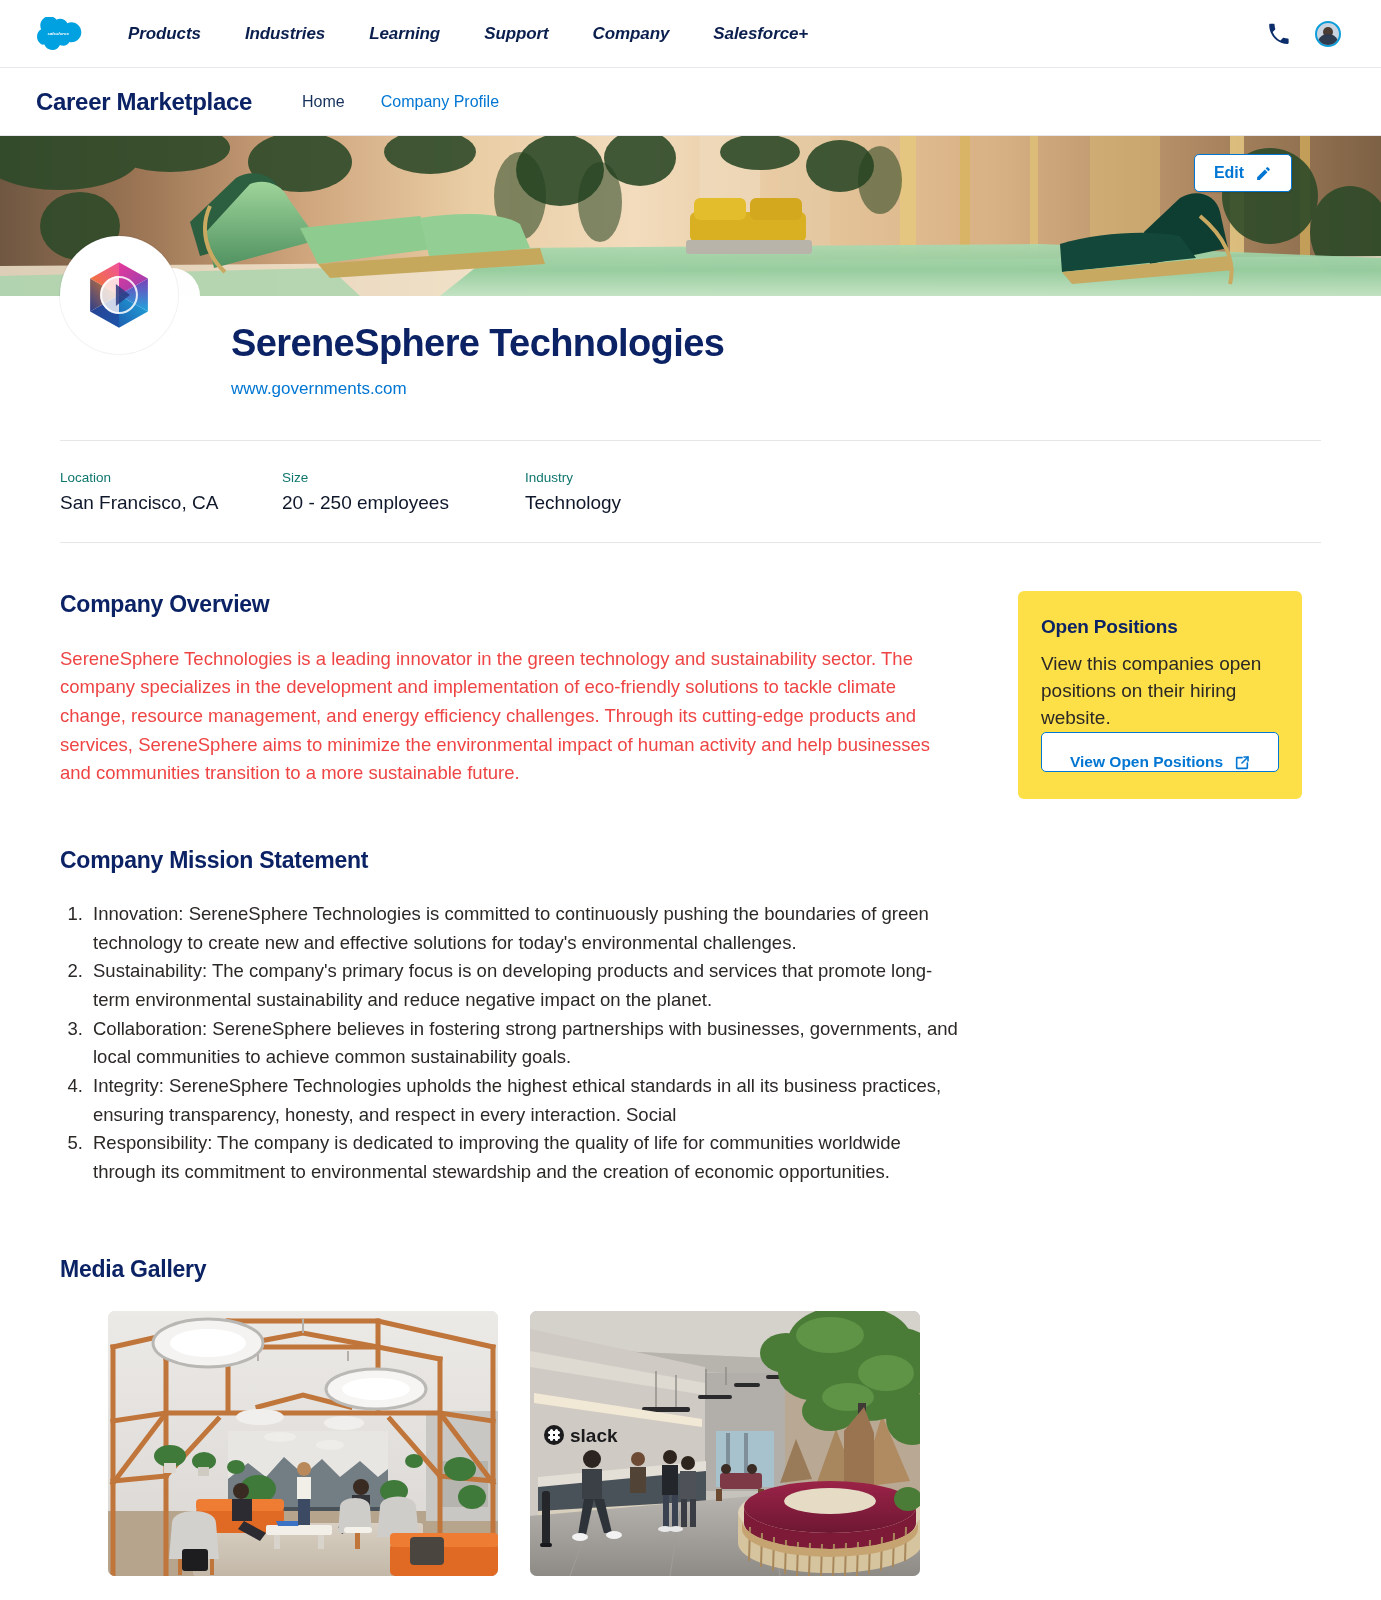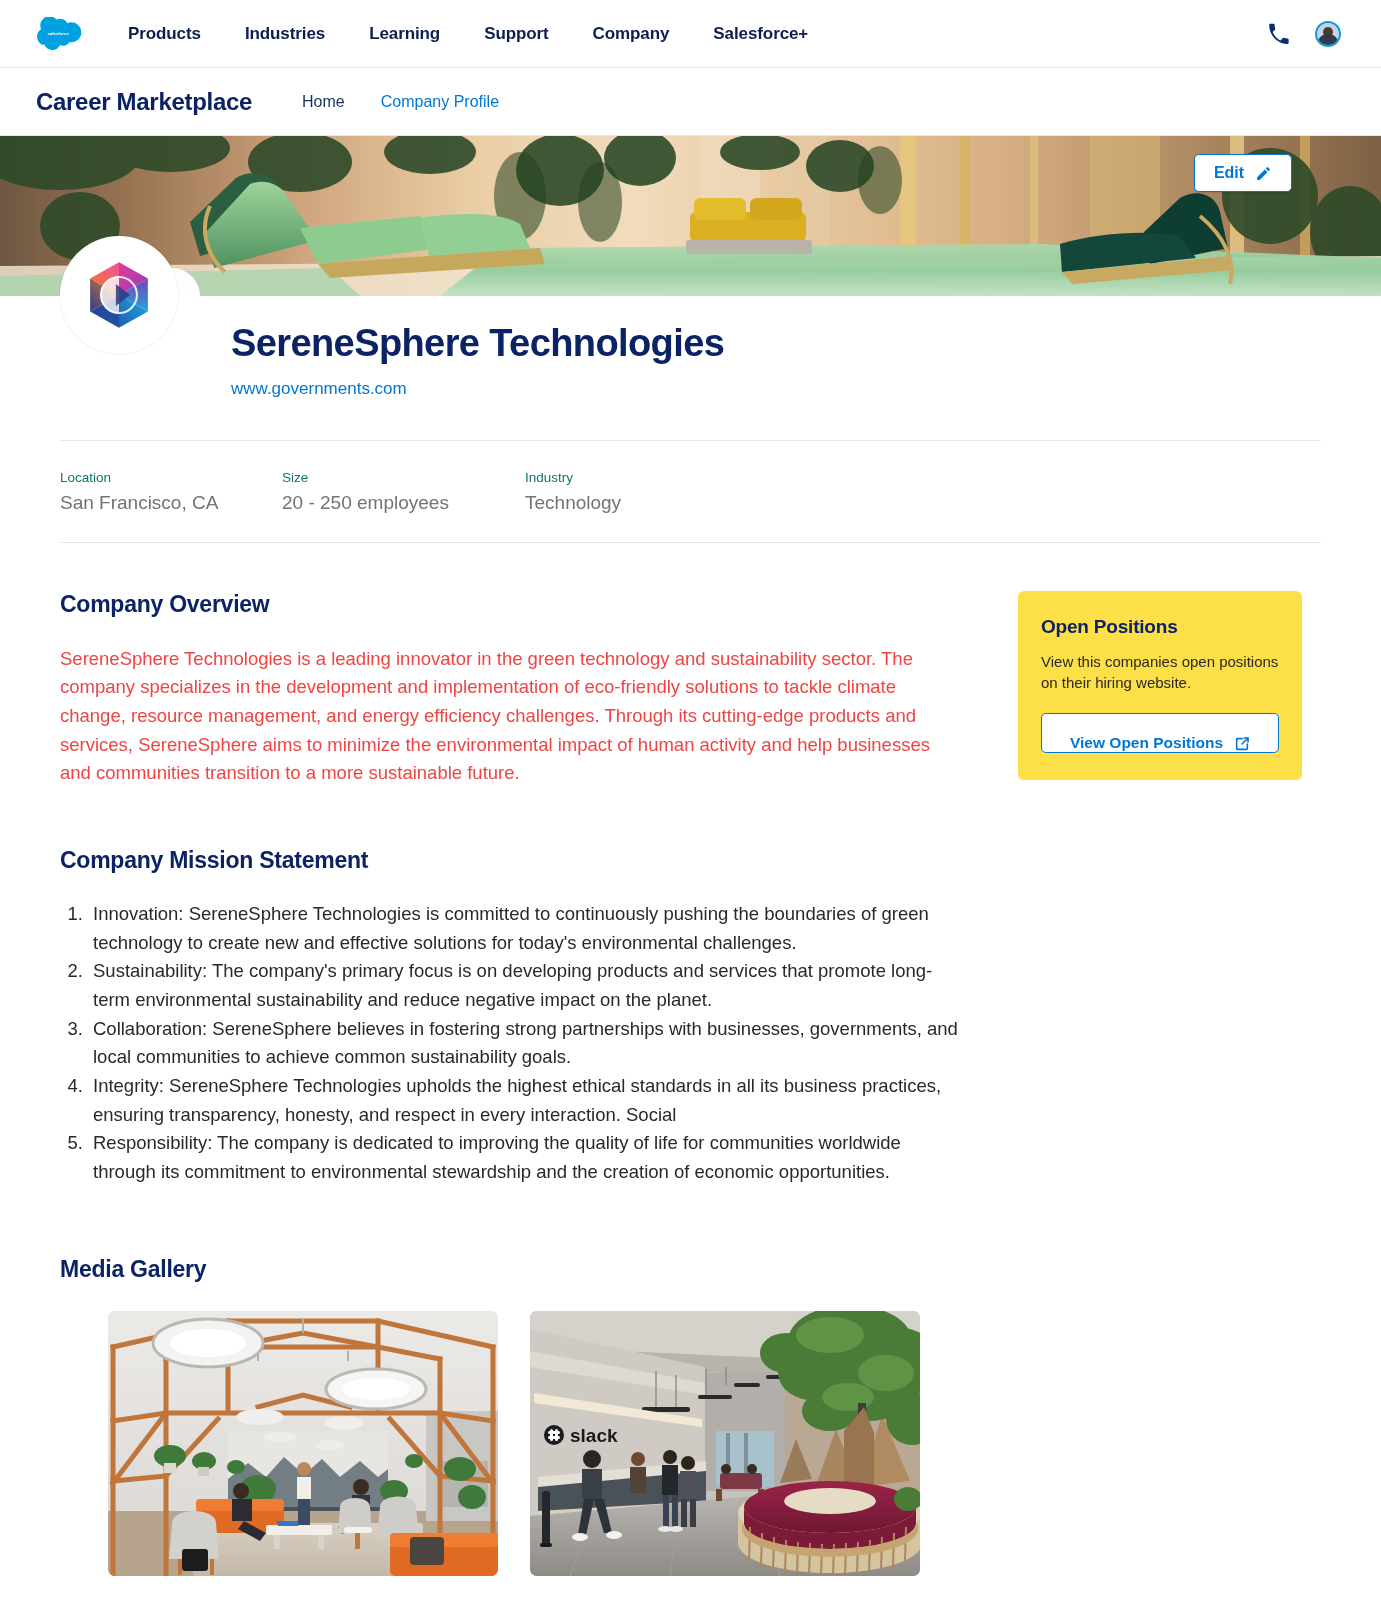--- a/index.html
+++ b/index.html
@@ -24,20 +24,21 @@
   .sf-logo {
     width: 48px; height: 34px;
     margin-right: 22px;
     flex: none;
     display: block;
   }
   .global-nav-items {
     display: flex;
     align-items: center;
     gap: 0px;
+    font-style: italic;
   }
   .global-nav-item {
     font-size: 17px;
     color: #0b1f4e;
     font-weight: 600;
     letter-spacing: -0.1px;
     padding: 0 22px;
     white-space: nowrap;
     cursor: pointer;
   }
@@ -189,21 +190,21 @@
   .meta-item { padding-right: 10px; }
   .meta-item.location { width: 222px; }
   .meta-item.size { width: 243px; }
   .meta-label {
     font-size: 13.5px;
     color: #0f766e;
     margin-bottom: 7px;
   }
   .meta-value {
     font-size: 19px;
-    color: #737373;
+    color: #0f172a;
   }
 
   
   .content {
     display: flex;
     gap: 58px;
     padding-top: 48px;
     align-items: flex-start;
   }
   .col-main { width: 900px; flex: none; }
@@ -244,24 +245,23 @@
     padding: 25px 23px 27px 23px;
   }
   .open-card h3 {
     font-size: 19px;
     font-weight: 700;
     color: #0b2265;
     letter-spacing: -0.2px;
     margin-bottom: 13px;
   }
   .open-card p {
-    font-size: 15px;
+    font-size: 19px;
     line-height: 1.42;
     color: #2b2826;
-    margin-bottom: 20px;
   }
   .view-positions-btn {
     display: flex;
     align-items: flex-end;
     justify-content: center;
     gap: 11px;
     height: 40px;
     background: #ffffff;
     border: 1px solid #0176d3;
     border-radius: 5px;

